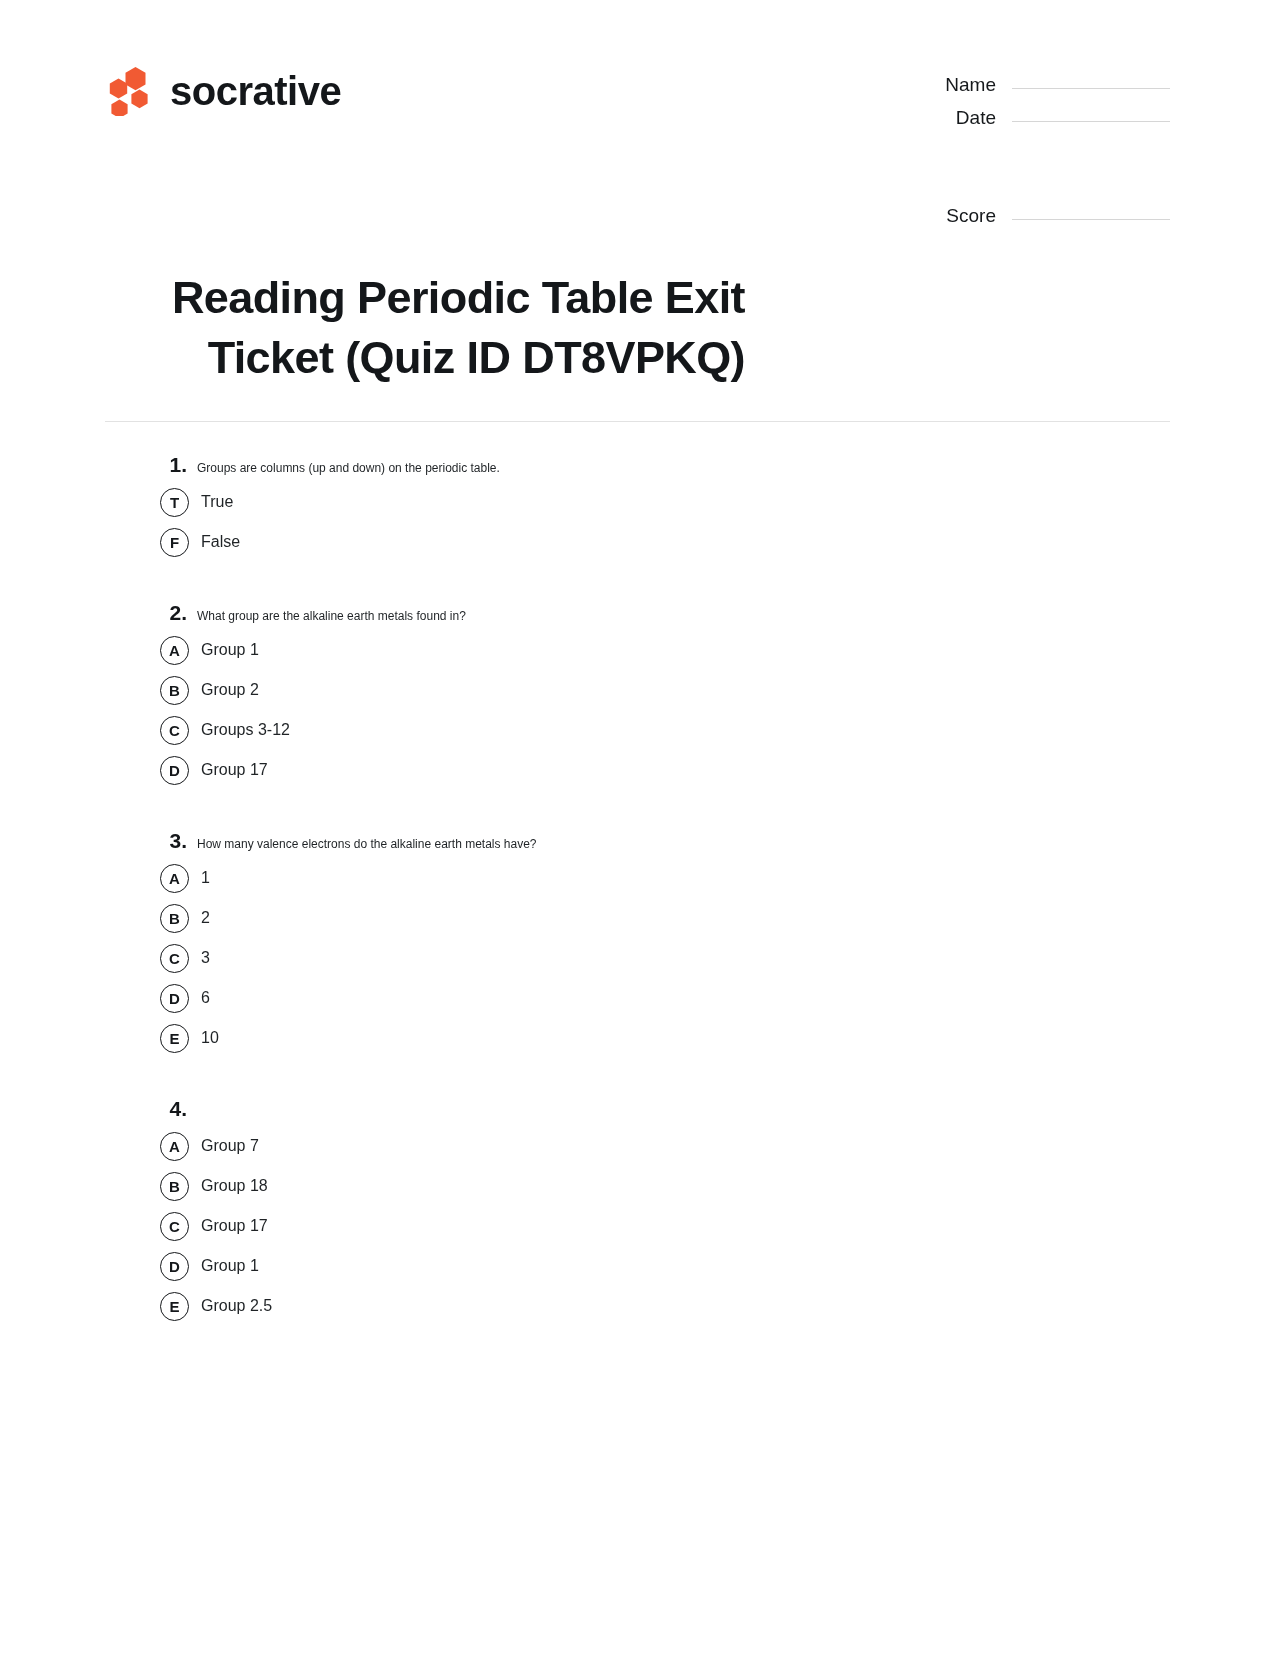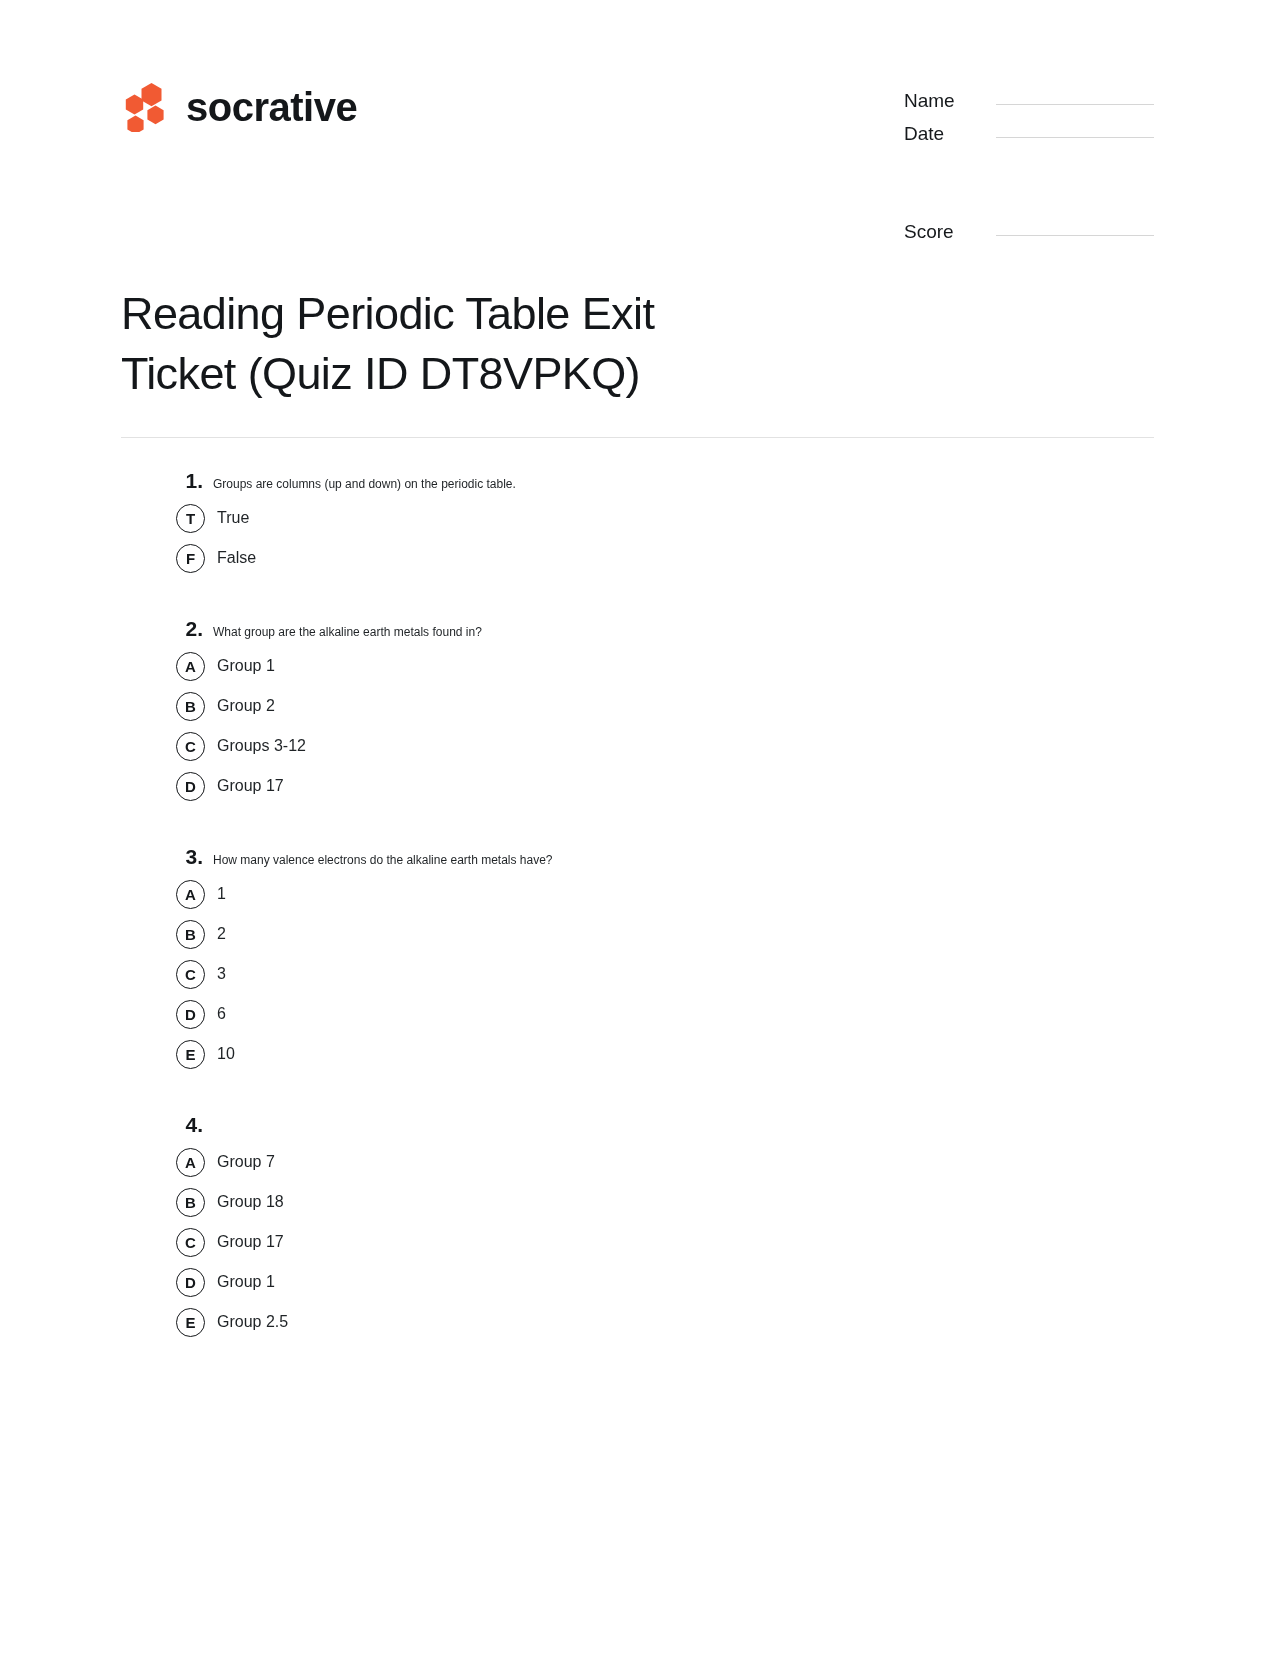--- a/index.html
+++ b/index.html
@@ -13,21 +13,21 @@
     height: 1653px;
     font-family: "Liberation Sans", sans-serif;
     color: #1a1a1a;
     position: relative;
     overflow: hidden;
   }
 
   .page {
     width: 1275px;
     height: 1653px;
-    padding: 16px;
+    padding: 0;
     position: relative;
     background: #fff;
   }
 
   
   .header {
     display: flex;
     justify-content: space-between;
     align-items: flex-start;
     padding: 62px 105px 0 105px;
@@ -54,21 +54,21 @@
   }
 
   
   .meta {
     width: 250px;
     margin-top: 12px;
   }
   .meta-row {
     display: flex;
     align-items: baseline;
-    justify-content: space-between;
+    justify-content: flex-end;
     gap: 16px;
     margin-bottom: 11px;
   }
   .meta-label {
     font-size: 19px;
     color: #16191c;
     white-space: nowrap;
   }
   .meta-line {
     width: 158px;
@@ -79,25 +79,26 @@
   }
   .meta-gap { height: 65px; }
 
   
   .title-wrap {
     padding: 0 105px;
     margin-top: 26px;
   }
   .title {
     font-size: 45px;
-    font-weight: 400;
+    font-weight: 700;
     line-height: 1.32;
     letter-spacing: -0.6px;
     color: #14171a;
     max-width: 640px;
+    text-align: right;
   }
 
   .divider {
     margin: 34px 105px 0 105px;
     height: 1px;
     background: #e2e2e2;
   }
 
   
   .questions {

